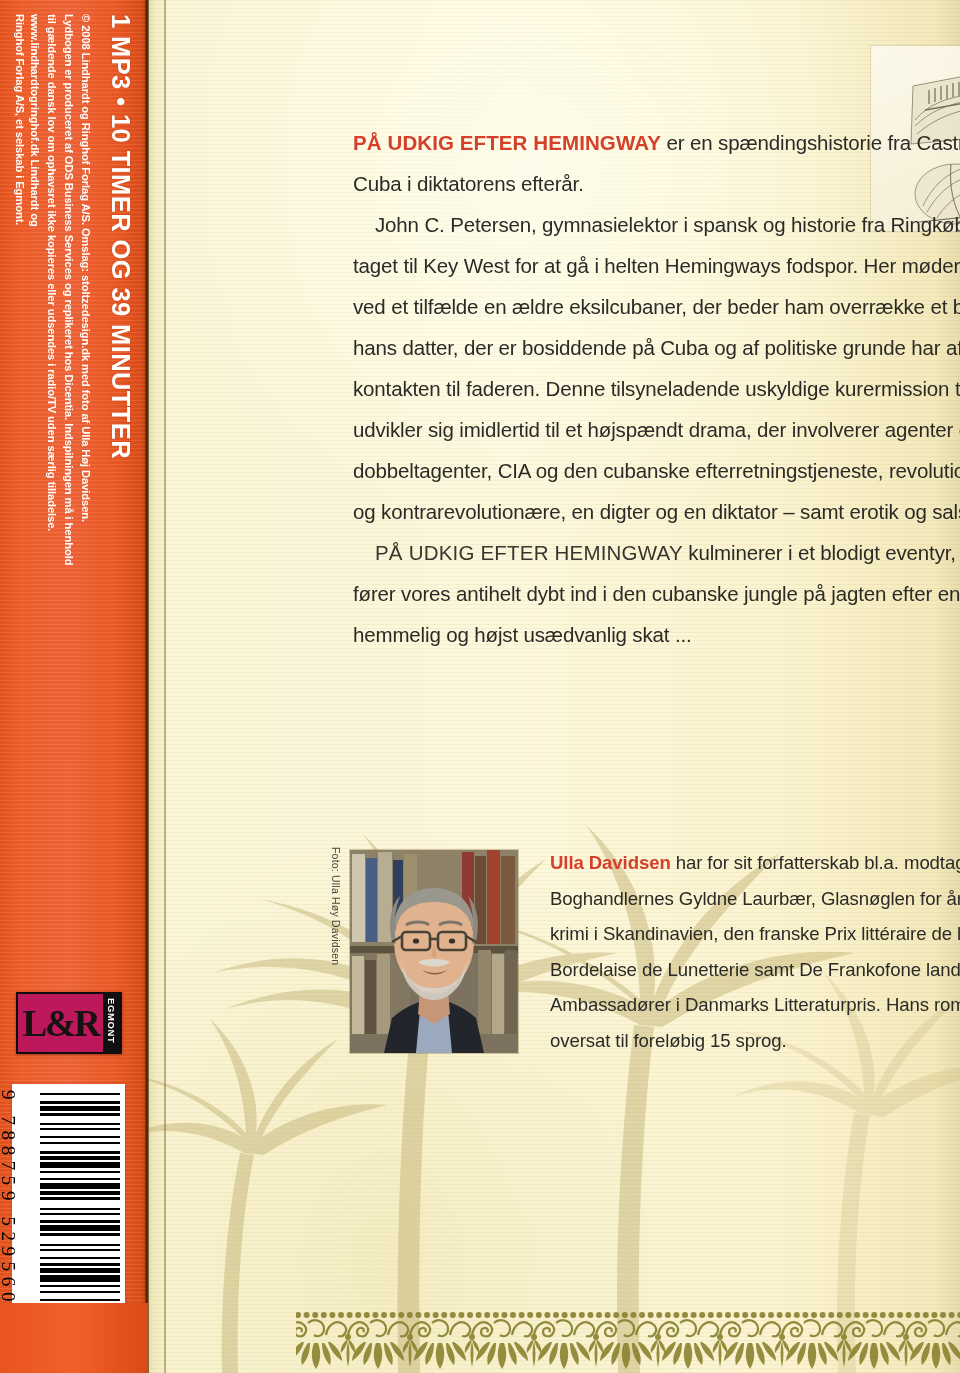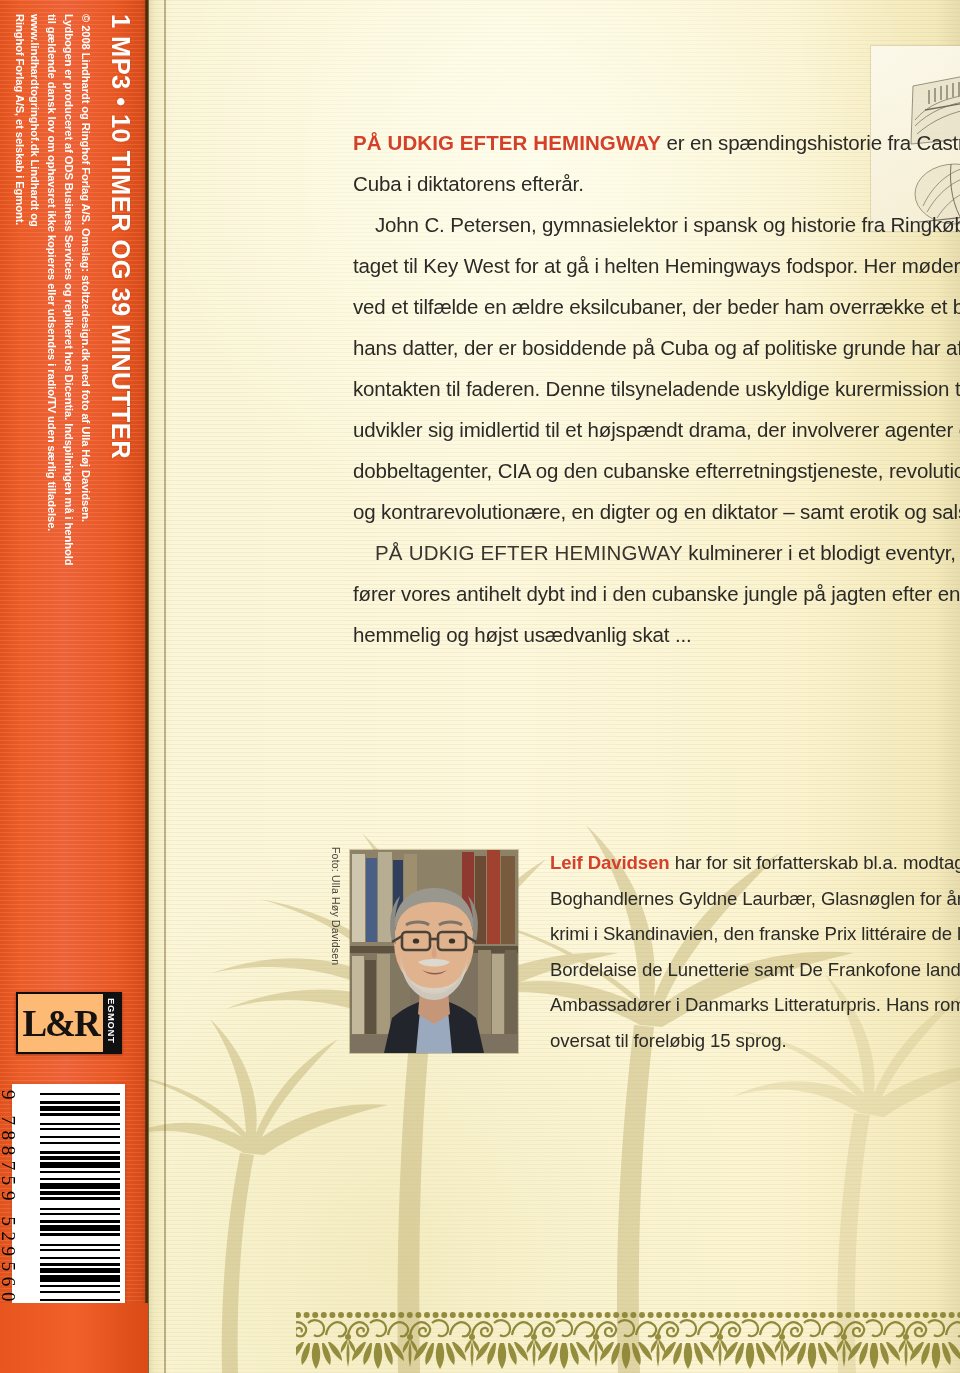--- a/index.html
+++ b/index.html
@@ -153,21 +153,21 @@
   .logo-wrap {
     position: absolute;
     left: 16px; top: 992px;
     width: 106px; height: 62px;
     display: flex;
     background: #0d0d0d;
     box-shadow: 0 1px 3px rgba(80,20,0,.45);
   }
   .logo-main {
     flex: 1;
-    background: #fdba74;
+    background: #be185d;
     display: flex; align-items: center; justify-content: center;
     margin: 2px 0 2px 2px;
   }
   .logo-main span {
     font-family: "Liberation Serif", serif;
     font-size: 37px;
     font-weight: bold;
     color: #16120f;
     letter-spacing: -2px;
     line-height: 1;
@@ -430,21 +430,21 @@
           <ellipse cx="102" cy="91" rx="3.2" ry="2.6" fill="#3c3228"></ellipse>
 
           <path d="M56 75 C62 71 74 71 79 75" stroke="#7d7668" stroke-width="3" fill="none"></path>
           <path d="M89 75 C95 71 106 71 112 75" stroke="#7d7668" stroke-width="3" fill="none"></path>
 
           <path d="M84 92 C82 102 80 106 84 108 C88 108 87 104 84 92" fill="#cfa07c" opacity=".8"></path>
         </svg>
       </div>
 
       <div class="author-text">
-        <span class="author-name">Leif Davidsen</span><span> har for sit forfatterskab bl.a. modtaget Boghandlernes Gyldne Laurbær, Glasnøglen for årets krimi i Skandinavien, den franske Prix littéraire de la Bordelaise de Lunetterie samt De Frankofone landes Ambassadører i Danmarks Litteraturpris. Hans romaner er oversat til foreløbig 15 sprog.</span>
+        <span class="author-name">Ulla Davidsen</span><span> har for sit forfatterskab bl.a. modtaget Boghandlernes Gyldne Laurbær, Glasnøglen for årets krimi i Skandinavien, den franske Prix littéraire de la Bordelaise de Lunetterie samt De Frankofone landes Ambassadører i Danmarks Litteraturpris. Hans romaner er oversat til foreløbig 15 sprog.</span>
       </div>
     </div>
 
     <div class="ornament">
       <svg width="812" height="70" viewBox="0 0 812 70">
         <defs>
           <g id="orn-unit">
             <circle cx="4" cy="6" r="2.6" fill="#8a8233"></circle>
           </g>
           <g id="scroll-unit">

